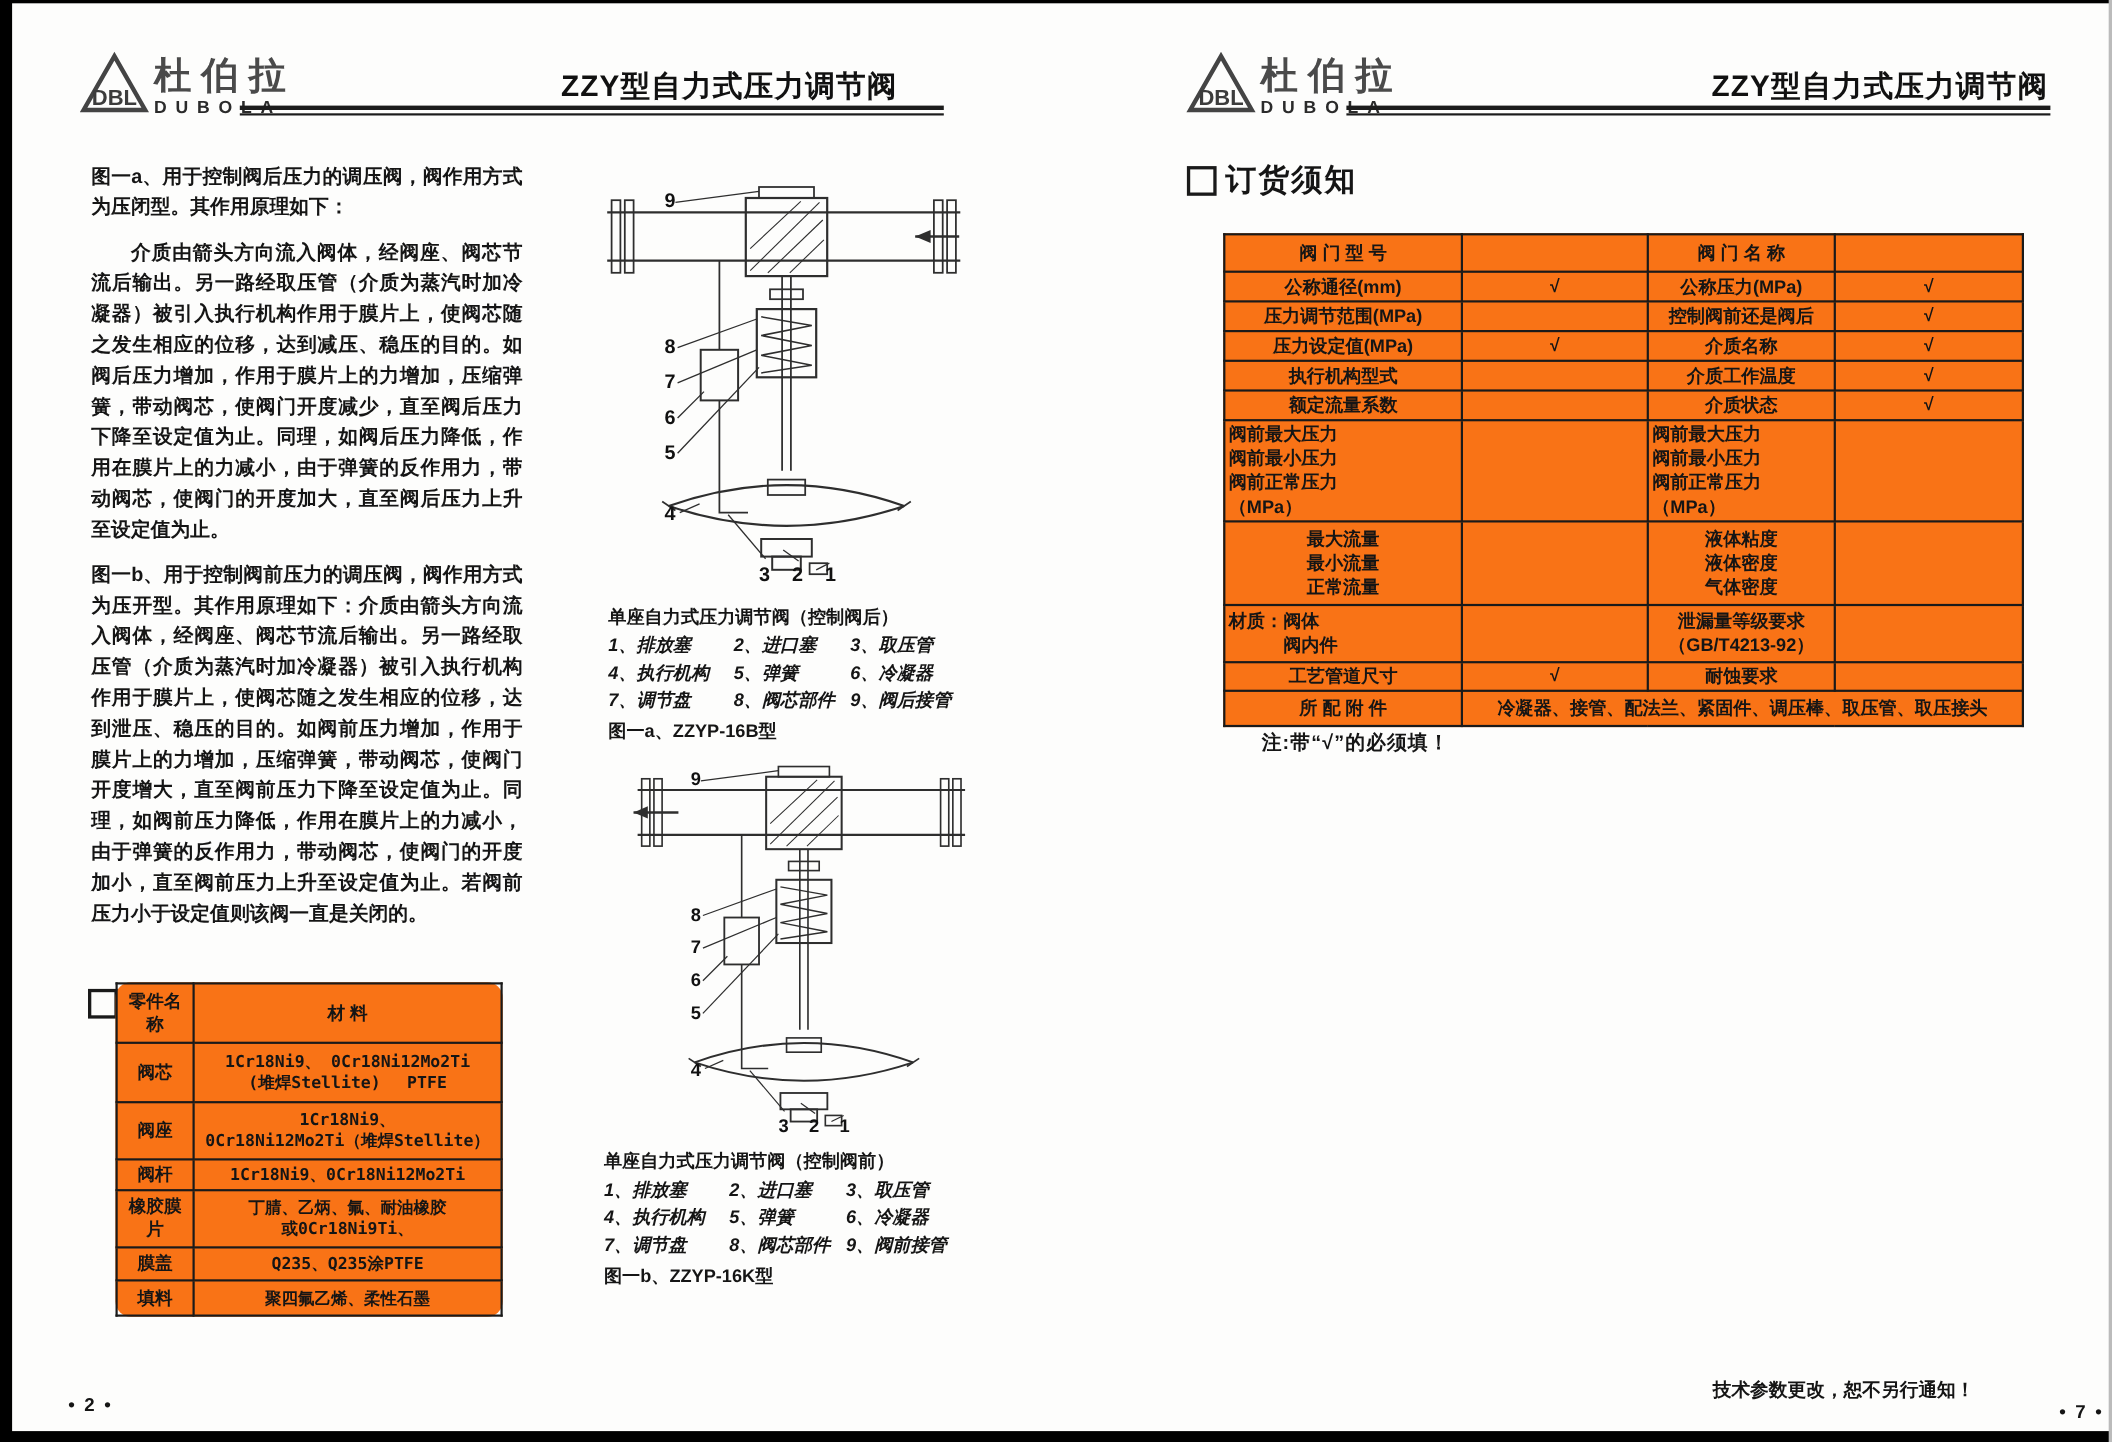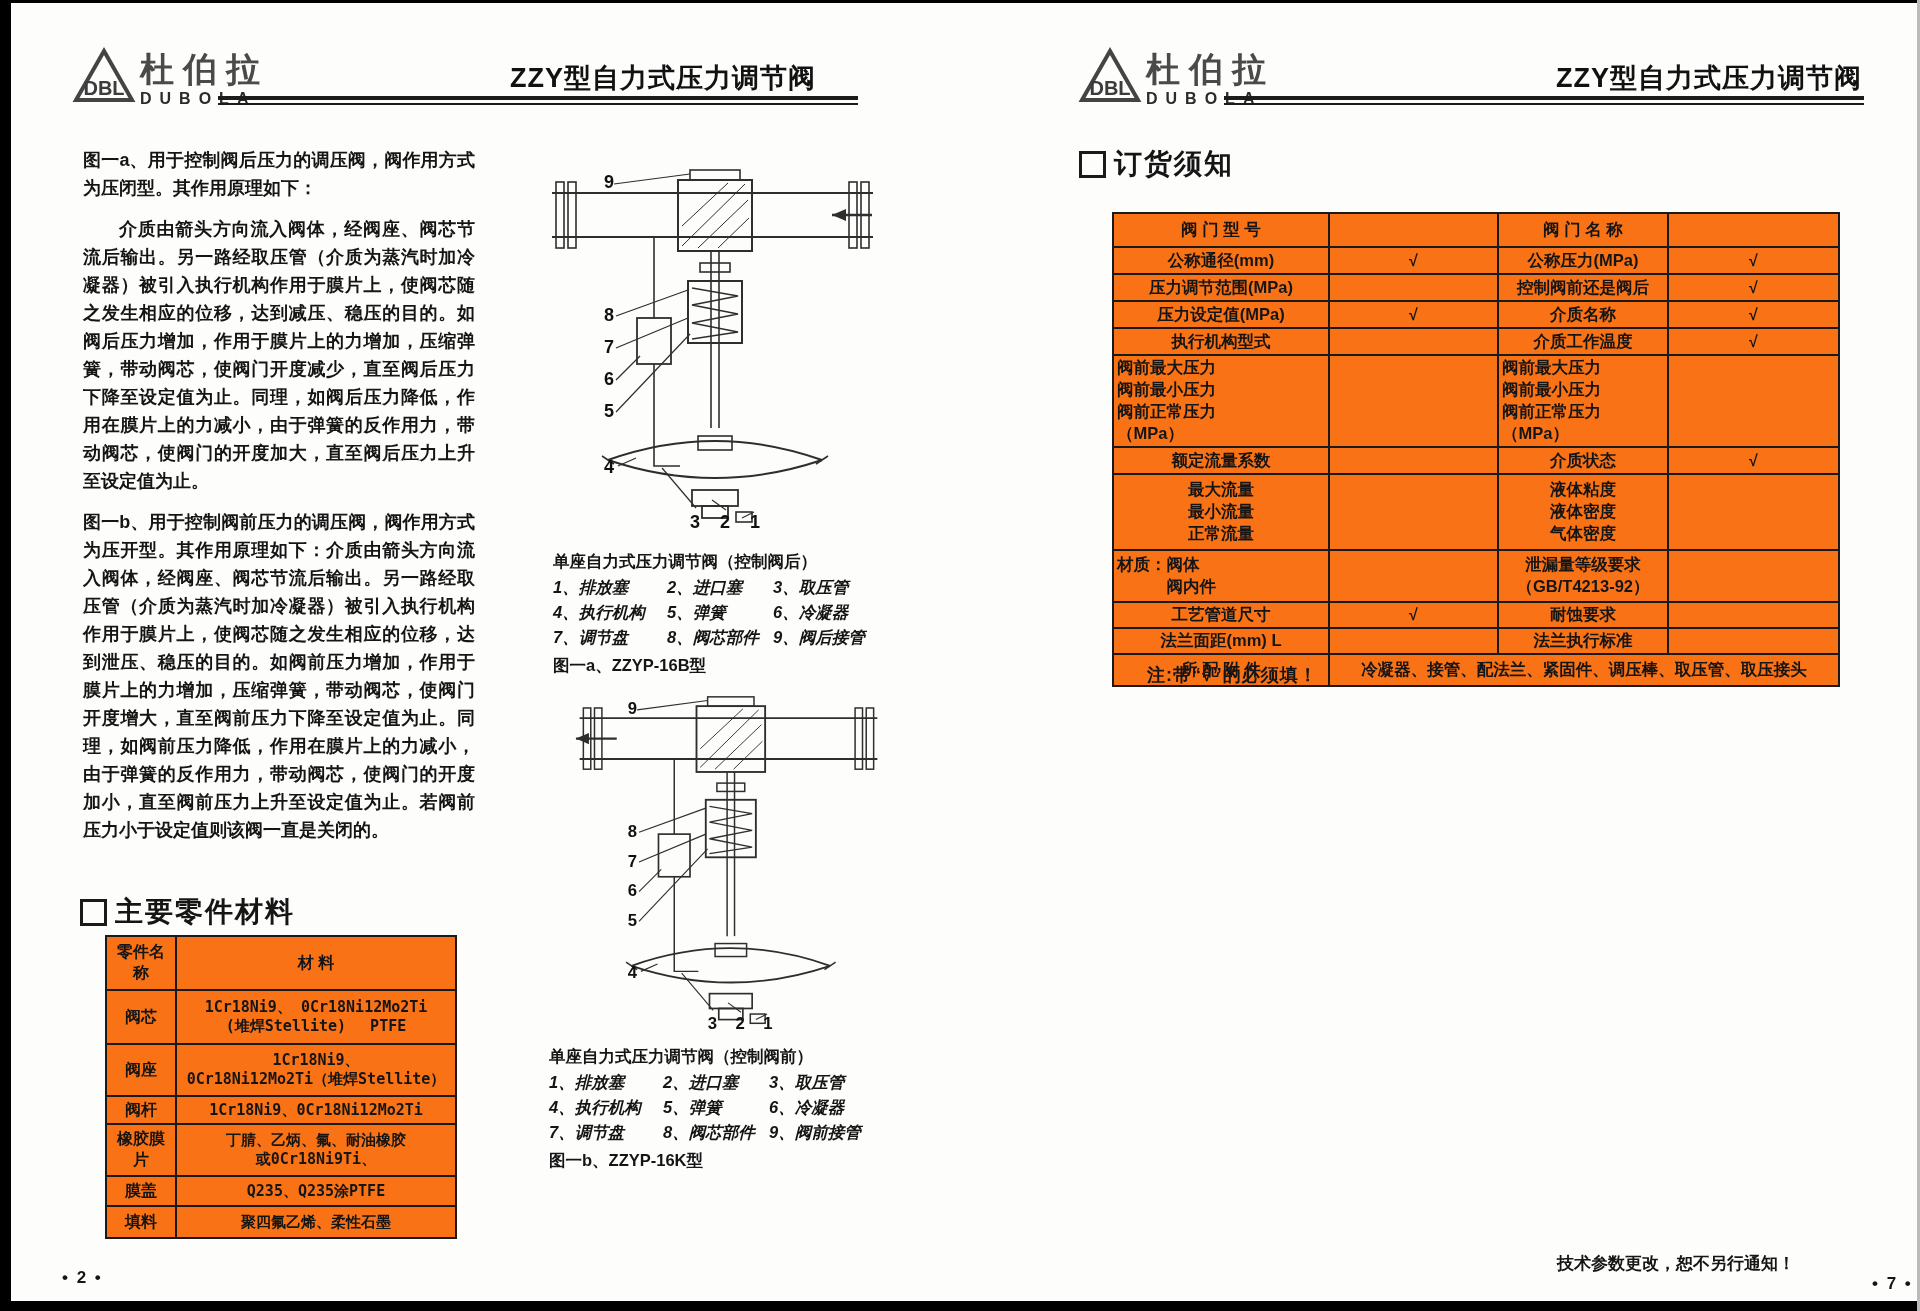--- a/index.html
+++ b/index.html
@@ -95,21 +95,21 @@
   <p>图一a、用于控制阀后压力的调压阀，阀作用方式为压闭型。其作用原理如下：</p>
   <p class="indent">介质由箭头方向流入阀体，经阀座、阀芯节流后输出。另一路经取压管（介质为蒸汽时加冷凝器）被引入执行机构作用于膜片上，使阀芯随之发生相应的位移，达到减压、稳压的目的。如阀后压力增加，作用于膜片上的力增加，压缩弹簧，带动阀芯，使阀门开度减少，直至阀后压力下降至设定值为止。同理，如阀后压力降低，作用在膜片上的力减小，由于弹簧的反作用力，带动阀芯，使阀门的开度加大，直至阀后压力上升至设定值为止。</p>
   <p>图一b、用于控制阀前压力的调压阀，阀作用方式为压开型。其作用原理如下：介质由箭头方向流入阀体，经阀座、阀芯节流后输出。另一路经取压管（介质为蒸汽时加冷凝器）被引入执行机构作用于膜片上，使阀芯随之发生相应的位移，达到泄压、稳压的目的。如阀前压力增加，作用于膜片上的力增加，压缩弹簧，带动阀芯，使阀门开度增大，直至阀前压力下降至设定值为止。同理，如阀前压力降低，作用在膜片上的力减小，由于弹簧的反作用力，带动阀芯，使阀门的开度加小，直至阀前压力上升至设定值为止。若阀前压力小于设定值则该阀一直是关闭的。</p>
 </div>
 
 <div class="abs section-title" style="left:80px;top:848px;margin-top:45px;">
   <span class="sq"></span>
   <span>主要零件材料</span>
 </div>
 
-<table class="abs mat-table" style="left:105px;top:935px;">
+<table class="abs mat-table" style="left:105px;top:893px;border-radius:14px;">
   <colgroup>
       <col style="width:70px">
       <col>
     </colgroup>
   <tbody>
       <tr>
     <td style="height:50px">零件名称</td>
     <td>材 料</td>
   </tr>
   <tr>
@@ -336,38 +336,38 @@
     <td>介质名称</td>
     <td class="chk">√</td>
   </tr>
   <tr>
     <td style="height:23px">执行机构型式</td>
     <td class="chk"></td>
     <td>介质工作温度</td>
     <td class="chk">√</td>
   </tr>
   <tr>
+    <td style="height:23px">额定流量系数</td>
+    <td class="chk"></td>
+    <td>介质状态</td>
+    <td class="chk">√</td>
+  </tr>
+  <tr>
     <td style="height:70px" class="pre tal">阀前最大压力
 阀前最小压力
 阀前正常压力
 （MPa）</td>
     <td></td>
     <td class="pre tal">阀前最大压力
 阀前最小压力
 阀前正常压力
 （MPa）</td>
     <td></td>
   </tr>
   <tr>
-    <td style="height:23px">额定流量系数</td>
-    <td class="chk"></td>
-    <td>介质状态</td>
-    <td class="chk">√</td>
-  </tr>
-  <tr>
     <td style="height:72px" class="pre">最大流量
 最小流量
 正常流量</td>
     <td></td>
     <td class="pre">液体粘度
 液体密度
 气体密度</td>
     <td></td>
   </tr>
   <tr>
@@ -378,26 +378,20 @@
 （GB/T4213-92）</td>
     <td></td>
   </tr>
   <tr>
     <td style="height:22px">工艺管道尺寸</td>
     <td class="chk">√</td>
     <td>耐蚀要求</td>
     <td class="chk"></td>
   </tr>
   <tr>
-    <td style="height:22px">法兰面距(mm) L</td>
-    <td class="chk"></td>
-    <td>法兰执行标准</td>
-    <td class="chk"></td>
-  </tr>
-  <tr>
     <td style="height:28px">所 配 附 件</td>
     <td colspan="3">冷凝器、接管、配法兰、紧固件、调压棒、取压管、取压接头</td>
   </tr>
 </tbody>
   </table>
 
 <div class="abs note" style="left:1115px;top:663px;margin-left:32px;">注:带“√”的必须填！</div>
 
 <div class="abs footer-num" style="left:62px;top:1268px;">• 2 •</div>
 <div class="abs footer-notice" style="left:1557px;top:1252px;width:290px;text-align:left;">技术参数更改，恕不另行通知！</div>

